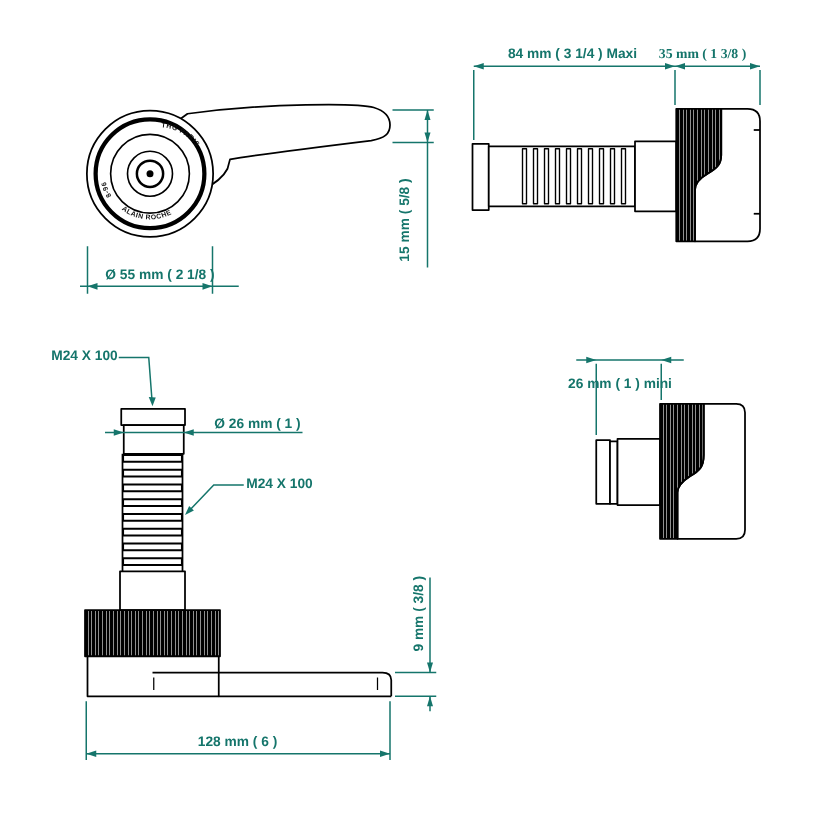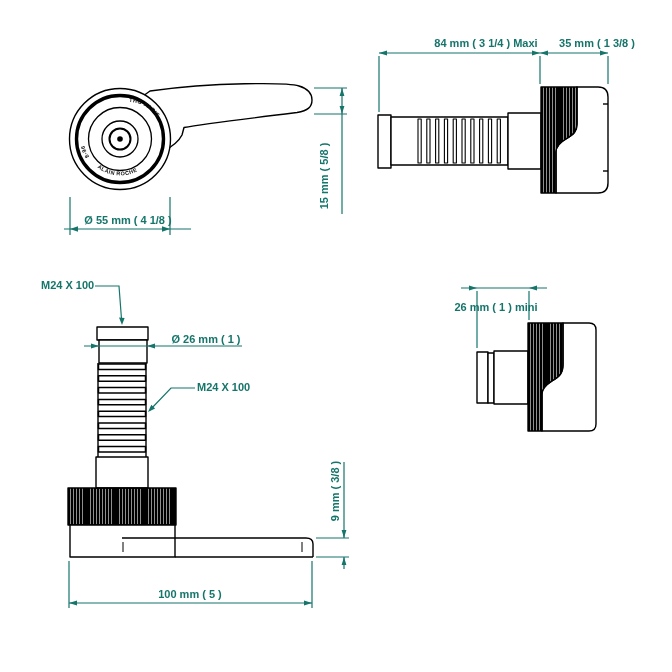--- a/index.html
+++ b/index.html
@@ -155,33 +155,33 @@
     </g>
     <g stroke="#15756b" stroke-width="1.2" fill="#15756b">
       <line x1="461" y1="288" x2="547" y2="288"></line>
       <polygon points="477,288 469,285.4 469,290.6" stroke="none"></polygon>
       <polygon points="529,288 537,285.4 537,290.6" stroke="none"></polygon>
       <line x1="477" y1="291" x2="477" y2="348"></line>
       <line x1="529" y1="291" x2="529" y2="320"></line>
     </g>
   </svg>
 
-  <div class="dim ctr" style="left:60px;top:214px;width:136px;">Ø 55 mm ( 4 1/8 )</div>
+  <div class="dim ctr" style="left:60px;top:214px;width:136px;">Ø 55 mm ( 2 1/8 )</div>
 
   <div class="dim ctr rot" style="left:318px;top:222px;width:92px;">15 mm ( 5/8 )</div>
 
-  <div class="dim ctr" style="left:408px;top:37px;width:156px;">84 mm ( 3 1/4 )  Maxi</div>
+  <div class="dim ctr" style="left:380px;top:37px;width:156px;">84 mm ( 3 1/4 )  Maxi</div>
 
-  <div class="dim ctr" style="left:557px;top:37px;width:80px;">35 mm ( 1 3/8 )</div>
+  <div class="dim ctr" style="left:522px;top:37px;width:80px;font-family:Liberation Serif, serif;">35 mm ( 1 3/8 )</div>
 
   <div class="dim" style="left:41px;top:279px;width:80px;">M24 X 100</div>
 
   <div class="dim ctr" style="left:158px;top:333px;width:96px;text-align:center;">Ø 26 mm ( 1 )</div>
 
   <div class="dim" style="left:197px;top:381px;width:80px;">M24 X 100</div>
 
   <div class="dim ctr rot" style="left:329px;top:527px;width:72px;">9 mm ( 3/8 )</div>
 
-  <div class="dim ctr" style="left:112px;top:588px;width:156px;">100 mm ( 5 )</div>
+  <div class="dim ctr" style="left:112px;top:588px;width:156px;">128 mm ( 6 )</div>
 
   <div class="dim ctr" style="left:442px;top:273px;width:108px;margin-top:28px;">26 mm ( 1 )  mini</div>
 
 </div>
 
 </body></html>

